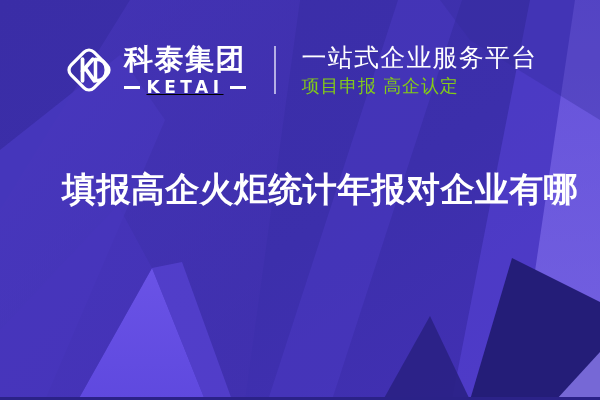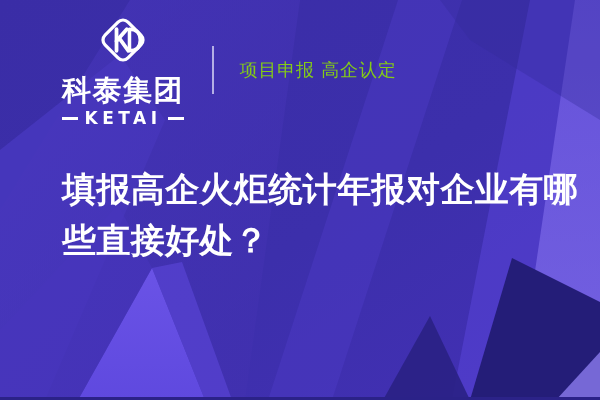--- a/index.html
+++ b/index.html
@@ -39,21 +39,20 @@
     align-items: center;
     justify-content: flex-start;
     padding-left: 62px;
     box-sizing: border-box;
   }
 
   #logo-block {
     display: flex;
     align-items: center;
     gap: 8px;
-    flex-direction: column;
   }
 
   #logo-mark {
     width: 54px;
     height: 54px;
     flex: 0 0 auto;
     display: block;
   }
 
   #logo-words {
@@ -71,20 +70,21 @@
     letter-spacing: 1.5px;
     white-space: nowrap;
     font-family: "DejaVu Sans", "Liberation Sans", sans-serif;
   }
 
   #brand-en-row {
     display: flex;
     align-items: center;
     gap: 5px;
     margin-top: 5px;
+    text-decoration: underline;
   }
   .brand-rule {
     height: 3px;
     background: #ffffff;
     flex: 1 1 auto;
     min-width: 11px;
   }
   #brand-en {
     color: #ffffff;
     font-size: 17px;
@@ -230,24 +230,24 @@
           <span class="brand-rule"></span>
           <span id="brand-en">KETAI</span>
           <span class="brand-rule"></span>
         </div>
       </div>
     </div>
 
     <div id="header-divider"></div>
 
     <div id="tagline-block">
+      <div id="tagline-main">一站式企业服务平台</div>
       <div id="tagline-sub">项目申报 高企认定</div>
     </div>
   </div>
 
   <div id="headline">
     <div class="headline-line">填报高企火炬统计年报对企业有哪</div>
-    <div class="headline-line">些直接好处？</div>
   </div>
 
   <div id="bottom-edge"></div>
 
 </div>
 
 </body></html>

